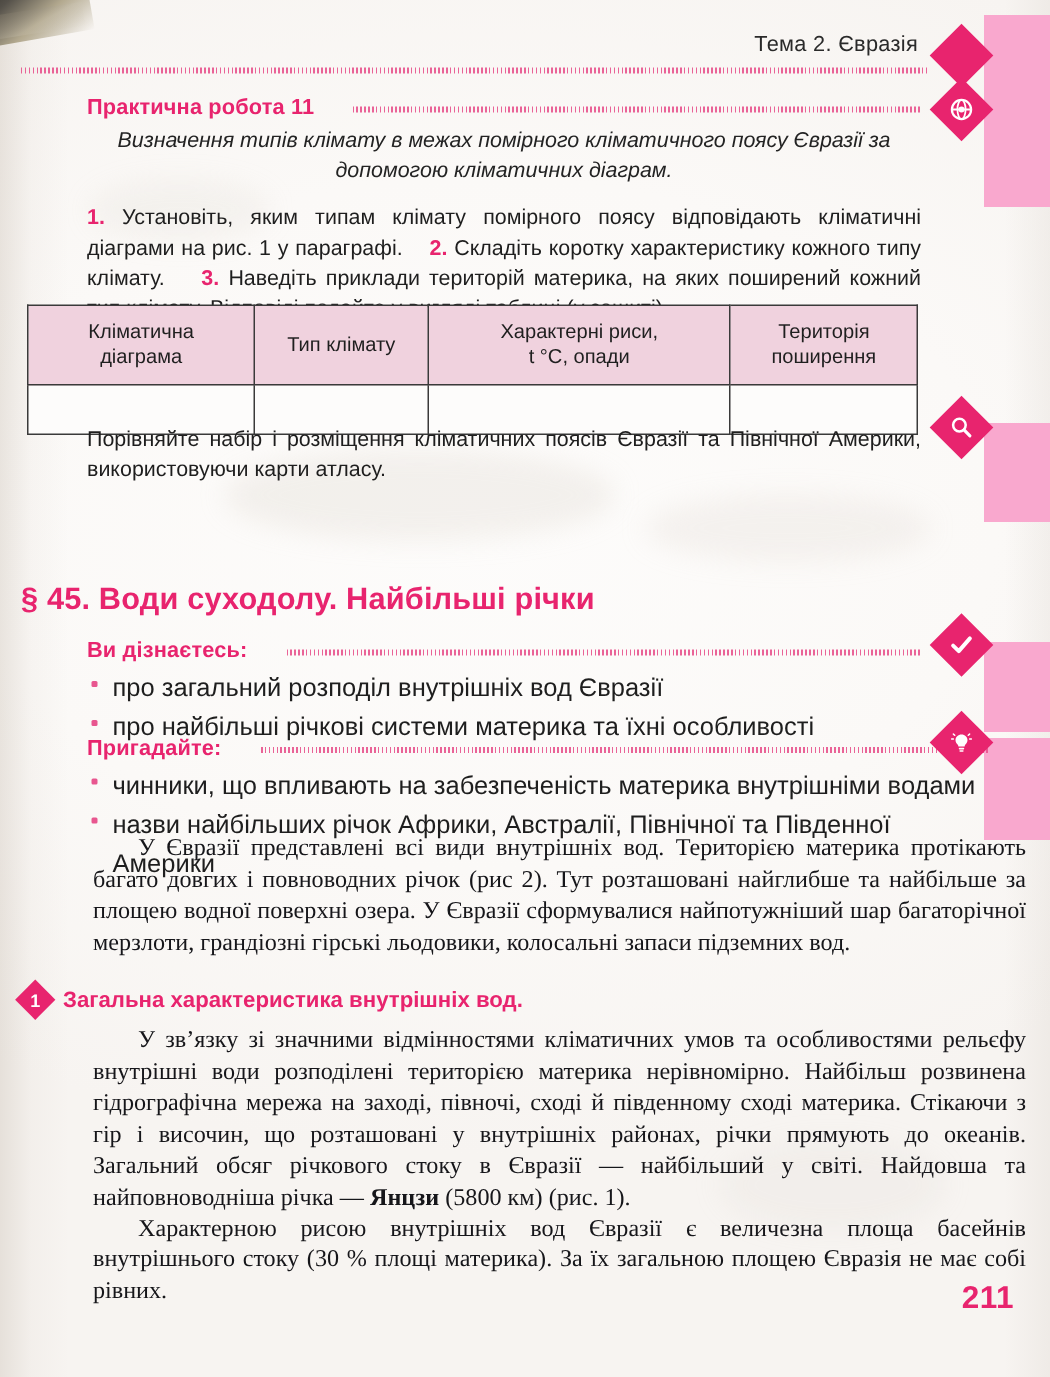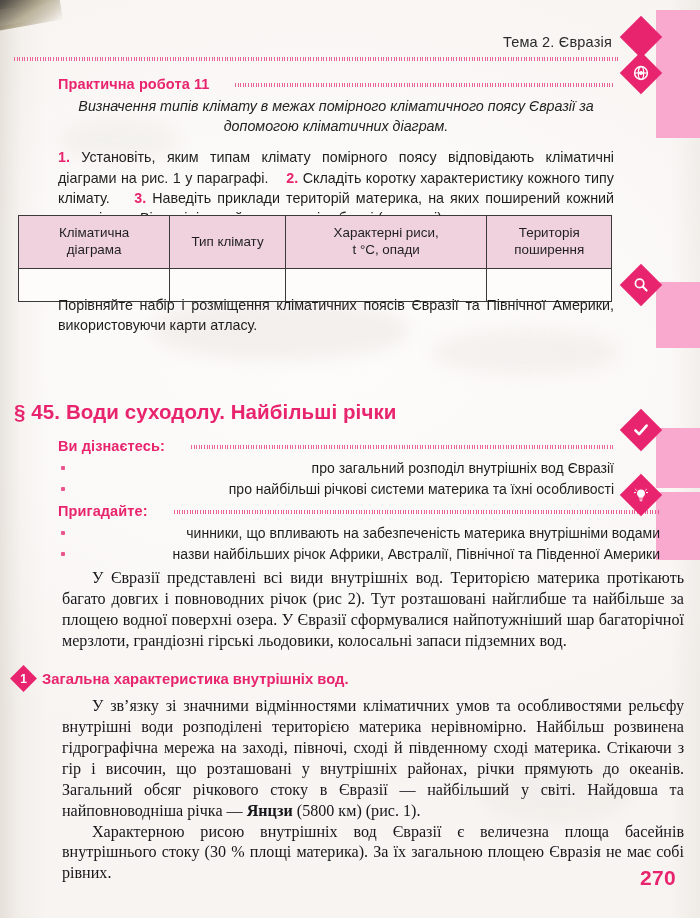--- a/index.html
+++ b/index.html
@@ -66,21 +66,21 @@
   .smudge {
     position: absolute;
     pointer-events: none;
     border-radius: 50%;
     filter: blur(9px);
   }
 
   
   #content {
     position: absolute;
-    left: 0; top: 12px;
+    left: 0; top: 0;
     width: 700px;
     height: 896px;
     z-index: 3;
   }
 
   
   .running-head {
     position: absolute;
     left: 40px;
     right: 88px;
@@ -188,24 +188,23 @@
   }
 
   ul.bullets {
     margin: 4px 0 0 0;
     padding: 0;
     list-style: none;
   }
   ul.bullets li {
     position: relative;
     padding-left: 17px;
-    font-size: 14px;
+    font-size: 17px;
     line-height: 1.52;
     color: #1e1e1e;
-    text-align: right;
   }
   ul.bullets li::before {
     content: "";
     position: absolute;
     left: 3px;
     top: 8px;
     width: 4px;
     height: 4px;
     background: #e8568f;
     border-radius: 1px;
@@ -468,15 +467,15 @@
       <span>1</span>
     </div>
     <div class="subsec-title">Загальна характеристика внутрішніх вод.</div>
   </div>
 
   <div class="body-text" style="top:684px;">
     <p><span>У зв’язку зі значними відмінностями кліматичних умов та особливостями рельєфу внутрішні води розподілені територією материка нерівномірно. Найбільш розвинена гідрографічна мережа на заході, півночі, сході й південному сході материка. Стікаючи з гір і височин, що розташовані у внутрішніх районах, річки прямують до океанів. Загальний обсяг річкового стоку в Євразії — найбільший у світі. Найдовша та найповноводніша річка — </span><span class="bold-word">Янцзи</span><span> (5800 км) (рис. 1).</span></p>
     <p>Характерною рисою внутрішніх вод Євразії є величезна площа басейнів внутрішнього стоку (30 % площі материка). За їх загальною площею Євразія не має собі рівних.</p>
   </div>
 
-  <div class="pageno">270</div>
+  <div class="pageno">211</div>
 
 </div>
 
 </body></html>

